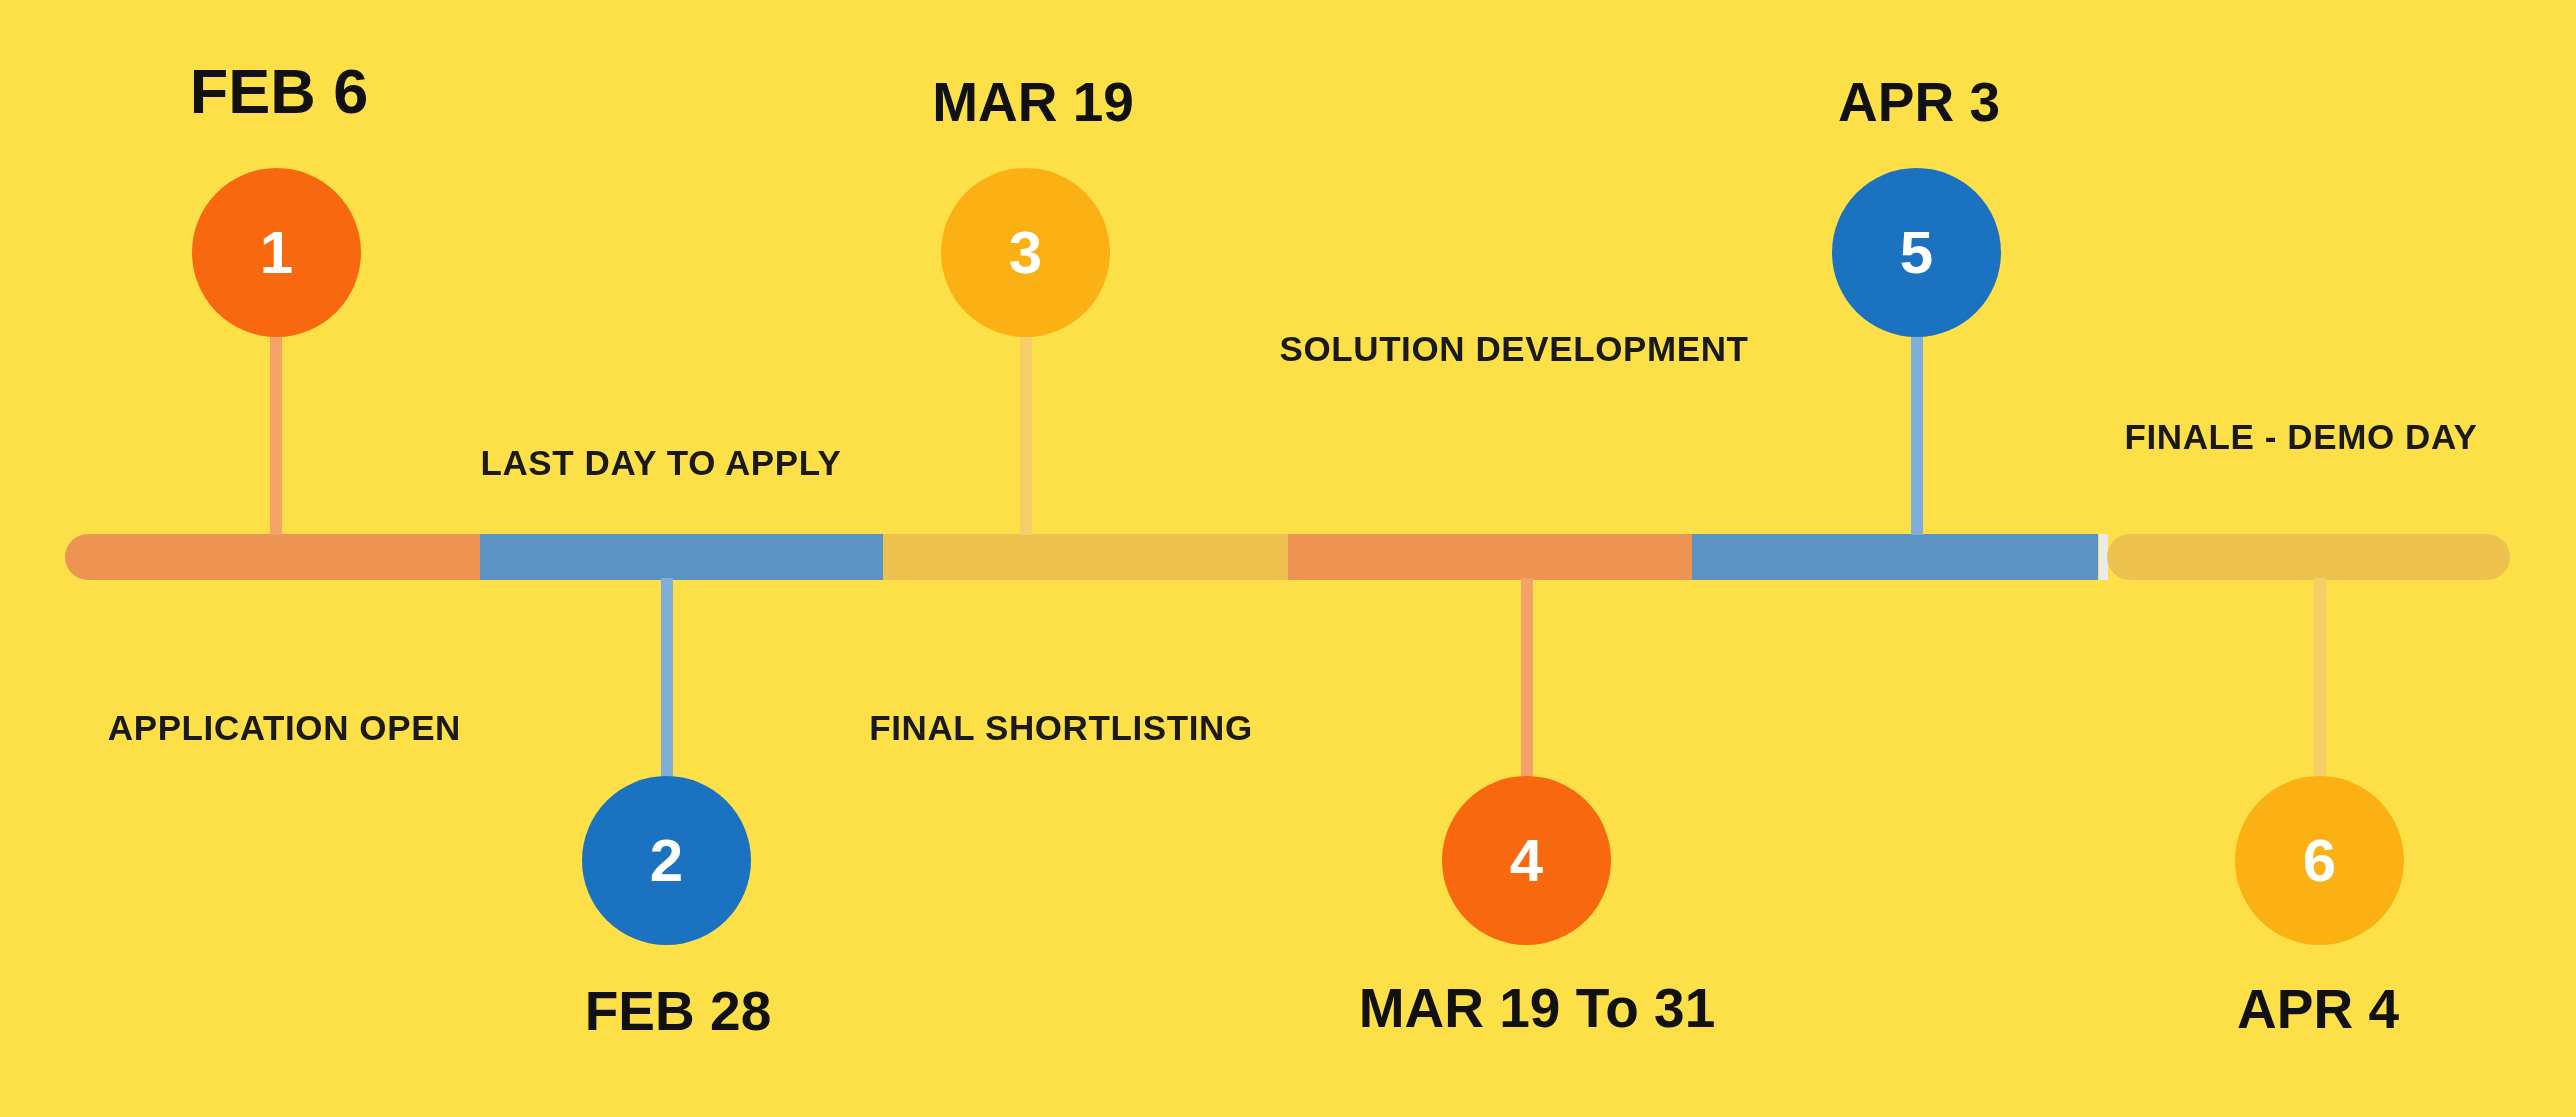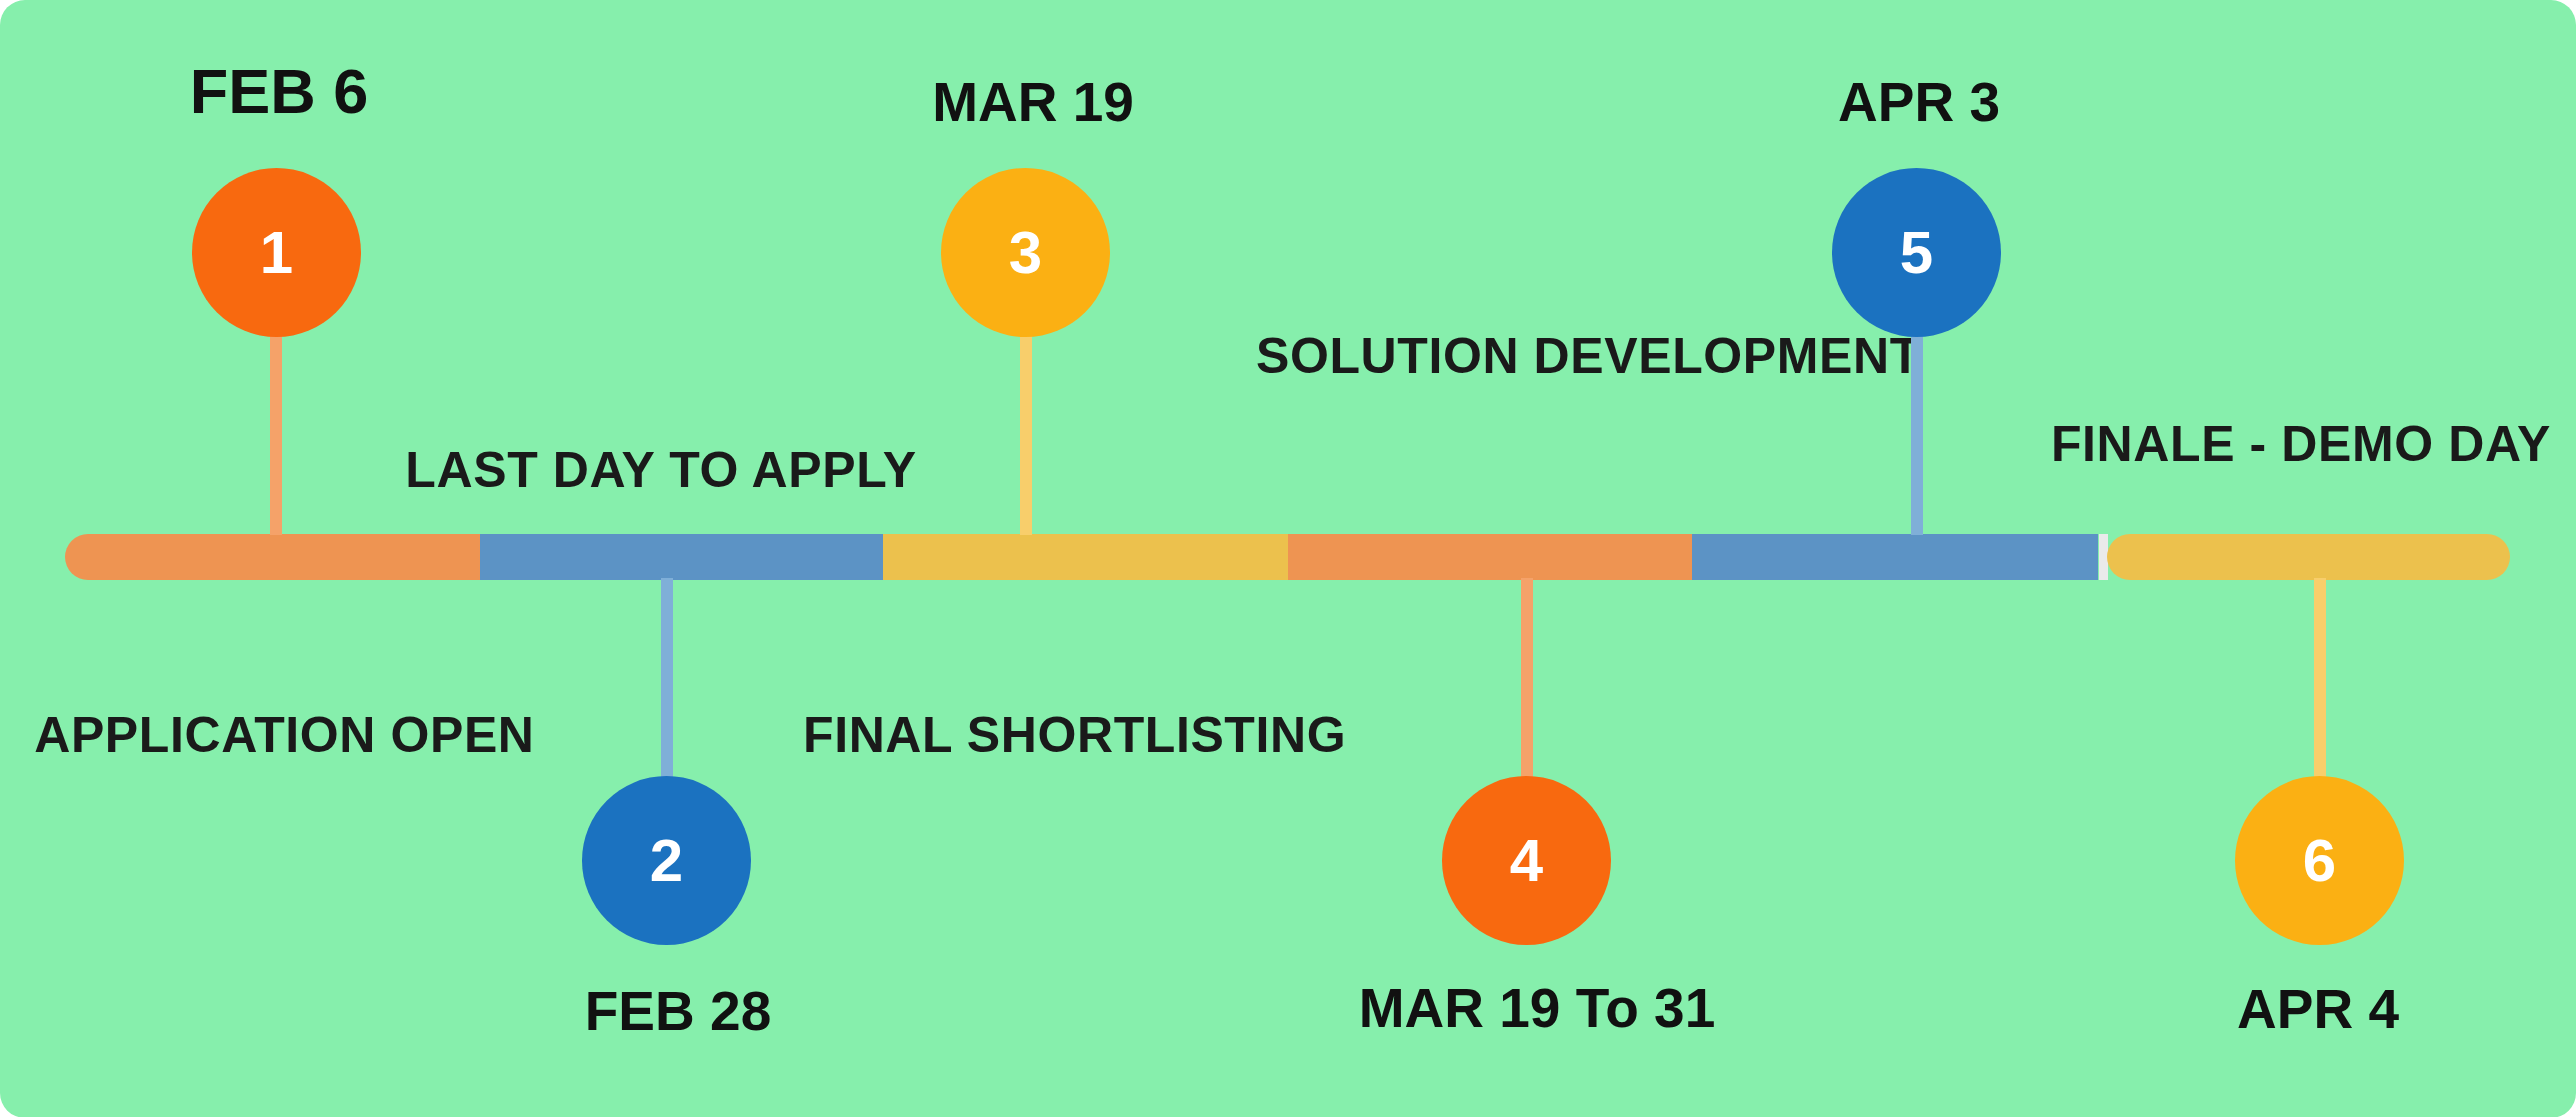--- a/index.html
+++ b/index.html
@@ -1,23 +1,22 @@
 <!DOCTYPE html>
 <html style="font-size:9.2px"><head>
 <meta charset="utf-8">
 <style>
   html, body { margin: 0; padding: 0; background: #ffffff; }
   #canvas {
     position: relative;
     width: 2576px;
     height: 1118px;
-    background: #86efac;
+    background: #fde047;
     font-family: "Liberation Sans", "DejaVu Sans", sans-serif;
     overflow: hidden;
-    border-radius: 25px;
   }
 
   
   .bar-main {
     position: absolute;
     left: 65px; top: 534px;
     width: 2034px; height: 46px;
     border-radius: 23px 0 0 23px;
     display: flex;
     overflow: hidden;
@@ -72,21 +71,21 @@
     font-size: 55px;
     line-height: 1;
     text-align: center;
     white-space: nowrap;
   }
   .date-label.big { font-size: 63px; }
   .stage-label {
     position: absolute;
     color: #1a1a1a;
     font-weight: 700;
-    font-size: 50px;
+    font-size: 35px;
     line-height: 1;
     letter-spacing: 0.6px;
     text-align: center;
     white-space: nowrap;
   }
 </style>
 </head>
 <body>
 
 <div id="canvas">

